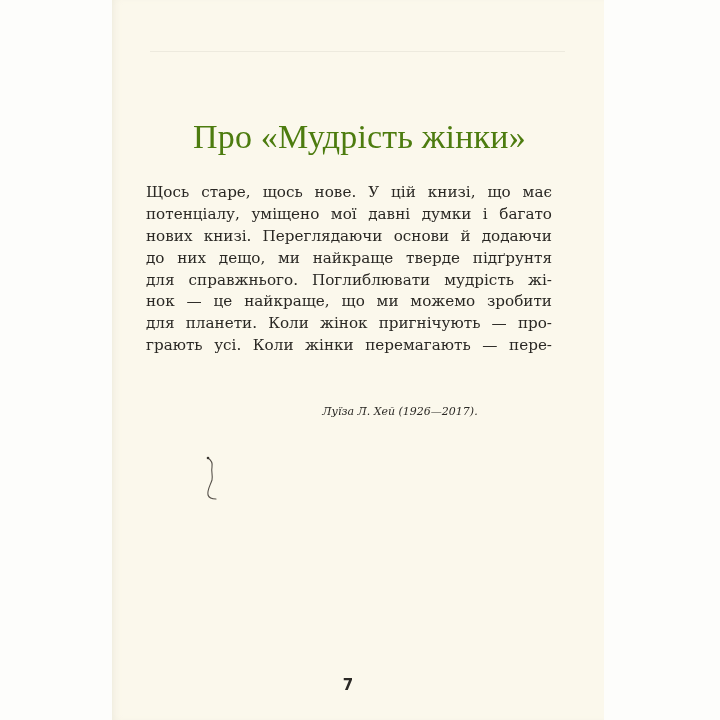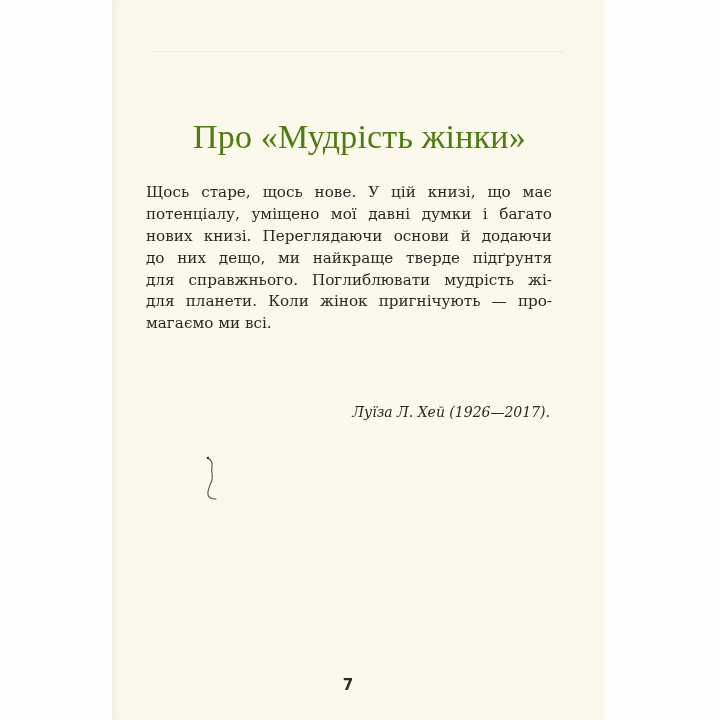--- a/index.html
+++ b/index.html
@@ -64,24 +64,24 @@
       height: 21.9px;
     }
     .line.last {
       text-align-last: left;
     }
     .attrib {
       position: absolute;
       right: 170px;
       top: 401px;
       width: 300px;
-      text-align: right;
+      text-align: center;
       font-family: "DejaVu Serif", serif;
       font-style: italic;
-      font-size: 14px;
+      font-size: 11px;
       line-height: 22px;
       color: #2a2824;
     }
     .pencil-mark {
       position: absolute;
       left: 204px;
       top: 455px;
       width: 16px;
       height: 46px;
     }
@@ -107,22 +107,23 @@
 <div class="ghost-rule"></div>
 
 <h1 class="title" style="margin:0; font-weight:normal;">Про «Мудрість жінки»</h1>
 
 <div class="body-text">
   <span class="line">Щось старе, щось нове. У цій книзі, що має</span>
   <span class="line">потенціалу, уміщено мої давні думки і багато</span>
   <span class="line">нових книзі. Переглядаючи основи й додаючи</span>
   <span class="line">до них дещо, ми найкраще тверде підґрунтя</span>
   <span class="line">для справжнього. Поглиблювати мудрість жі-</span>
+  <span class="line">нок — це найкраще, що ми можемо зробити</span>
   <span class="line">для планети. Коли жінок пригнічують — про-</span>
-  <span class="line last">магаємо ми всі.</span>
+  <span class="line">грають усі. Коли жінки перемагають — пере-</span>
 </div>
 
 <div class="attrib">
   <div>Луїза Л. Хей (1926—2017).</div>
 </div>
 
 <svg class="pencil-mark" viewBox="0 0 16 46">
   <path d="M4 3 C7 5, 9 7, 8 12 C7 17, 9 20, 8 25 C6 31, 3 35, 4 40 C5 43, 8 44, 12 44" fill="none" stroke="#555049" stroke-width="1.1" stroke-linecap="round"></path>
   <circle cx="4" cy="3" r="1.3" fill="#3a3630"></circle>
 </svg>

